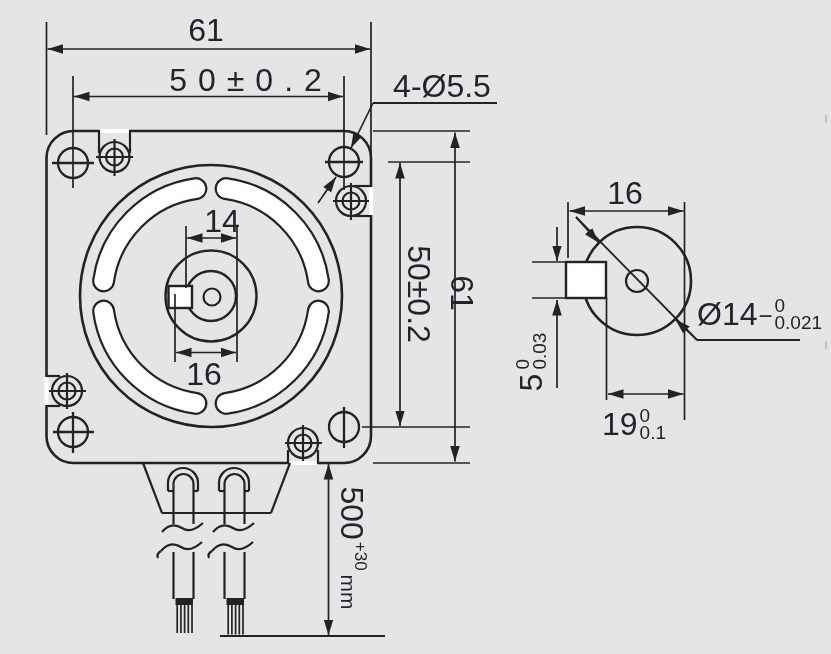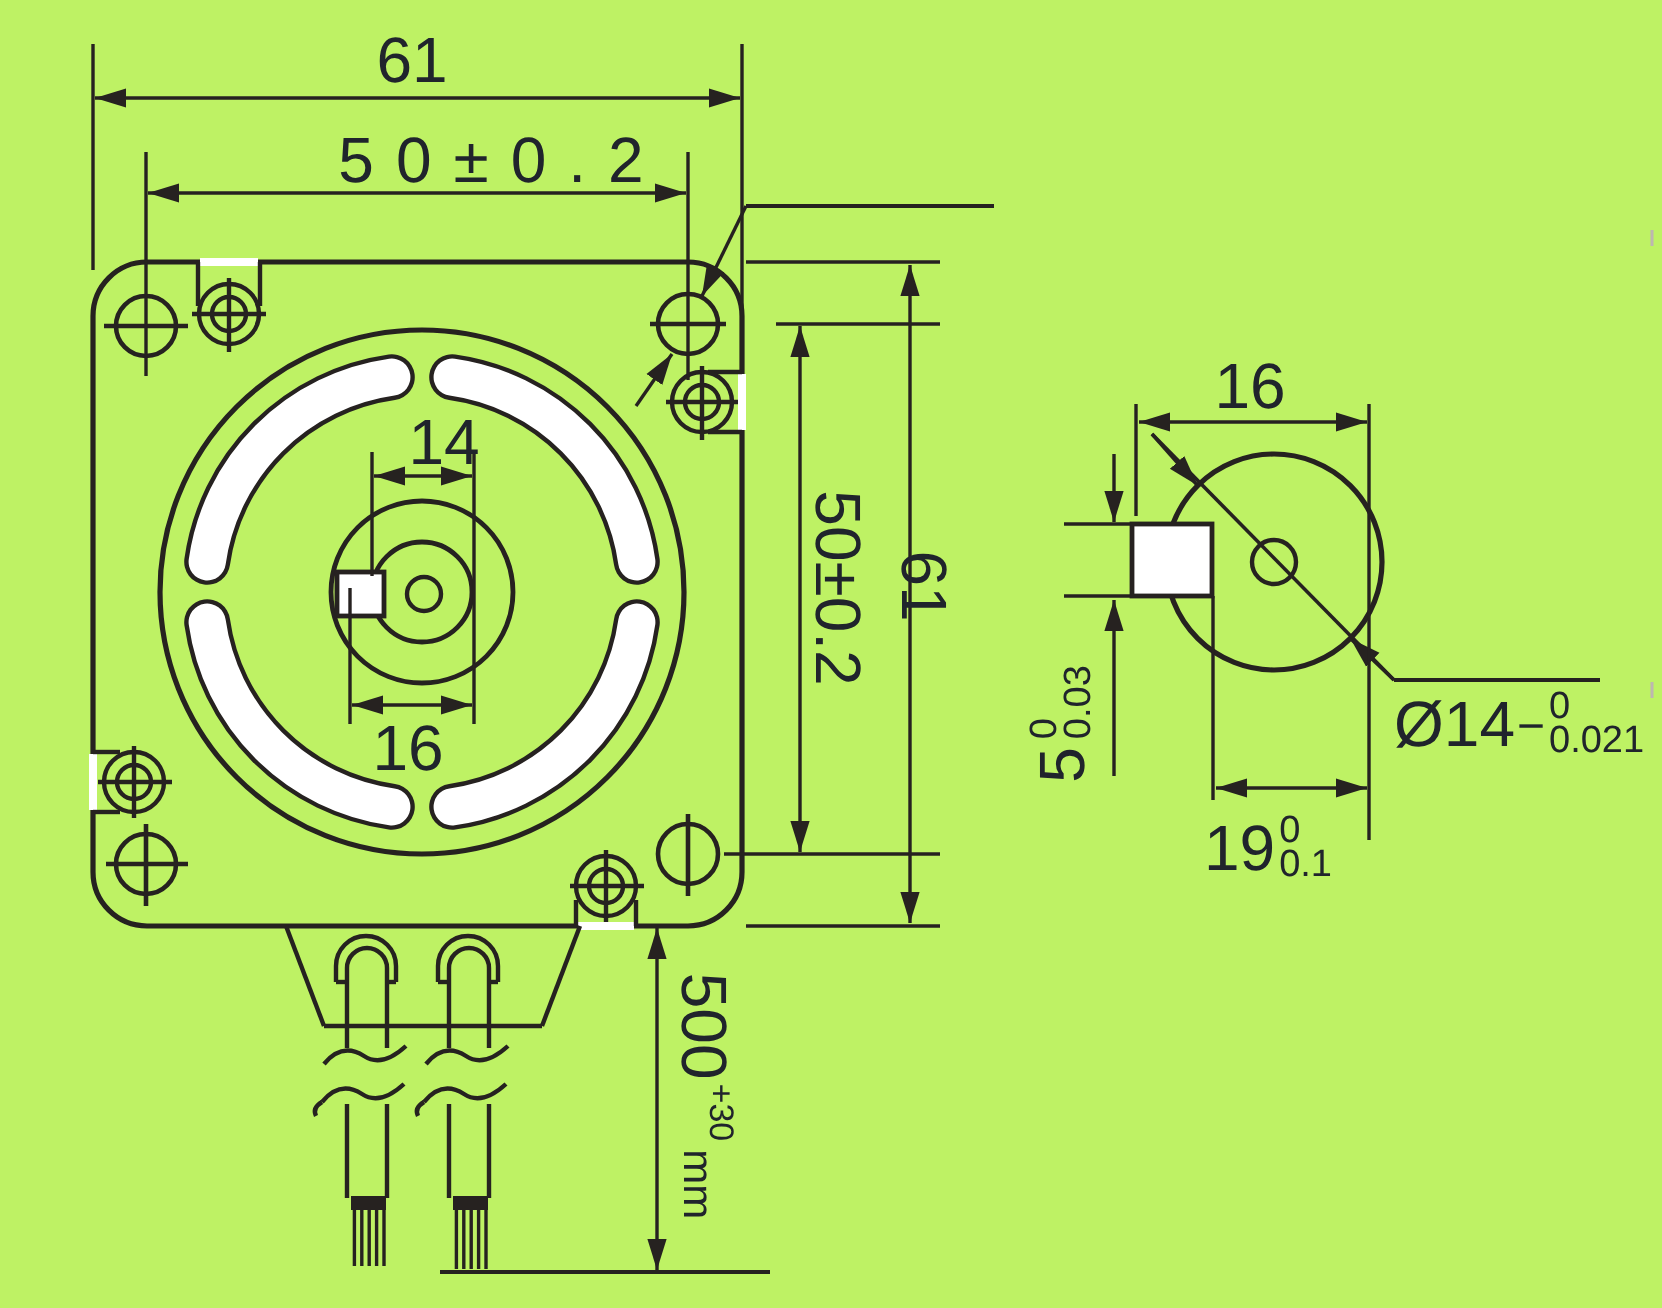--- a/index.html
+++ b/index.html
@@ -1,28 +1,28 @@
 <!DOCTYPE html>
 <html><head>
 <meta charset="utf-8">
 <style>
   html,body{margin:0;padding:0;background:#ffffff;}
   .canvas{
-    position:relative;width:831px;height:654px;background:#bef264;overflow:hidden;
+    position:relative;width:831px;height:654px;background:#e5e5e5;overflow:hidden;
     font-family:"Liberation Sans", sans-serif;
   }
   svg{position:absolute;left:0;top:0;}
   .lbl{
     position:absolute;transform:translate(-50%,-50%);
     font-size:32px;color:#20242c;white-space:nowrap;line-height:1;
     display:flex;align-items:center;
   }
   .lbl.rot-cw{transform:translate(-50%,-50%) rotate(90deg);}
   .lbl.rot-ccw{transform:translate(-50%,-50%) rotate(-90deg);}
-  .lbl.left-anchor{transform:translate(0,-50%);margin-top:48px;}
+  .lbl.left-anchor{transform:translate(0,-50%);}
   .spaced{letter-spacing:11px;}
   .tol{
     display:inline-flex;flex-direction:column;align-items:flex-start;
     font-size:19px;line-height:17px;margin-left:4px;
   }
   .sup-inline{font-size:17px;transform:translateY(-9px);display:inline-block;margin-left:2px;}
   .unit{font-size:21px;margin-left:4px;transform:translateY(3px);display:inline-block;}
   .minus{font-size:24px;margin:0 1px;transform:translateY(2px);}
 </style>
 </head>
@@ -225,20 +225,21 @@
   <g stroke="#bdb7b0" stroke-width="1.5">
     <path d="M826,115 V123"></path>
         <path d="M826,341 V349"></path>
   </g>
 </svg>
 
 <div class="lbl" style="left:206px;top:30px">61</div>
 
 <div class="lbl spaced" style="left:251px;top:80px">50±0.2</div>
 
+<div class="lbl" style="left:442px;top:86px">4-Ø5.5</div>
 
 <div class="lbl" style="left:222px;top:221px">14</div>
 
 <div class="lbl" style="left:204px;top:374px">16</div>
 
 <div class="lbl rot-cw" style="left:419px;top:294px">50±0.2</div>
 
 <div class="lbl rot-cw" style="left:462px;top:293px">61</div>
 
 <div class="lbl rot-cw" style="left:352px;top:548px">

